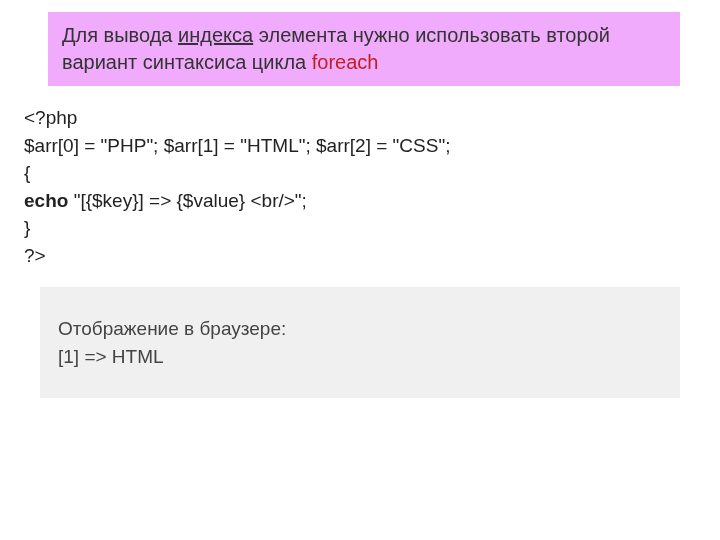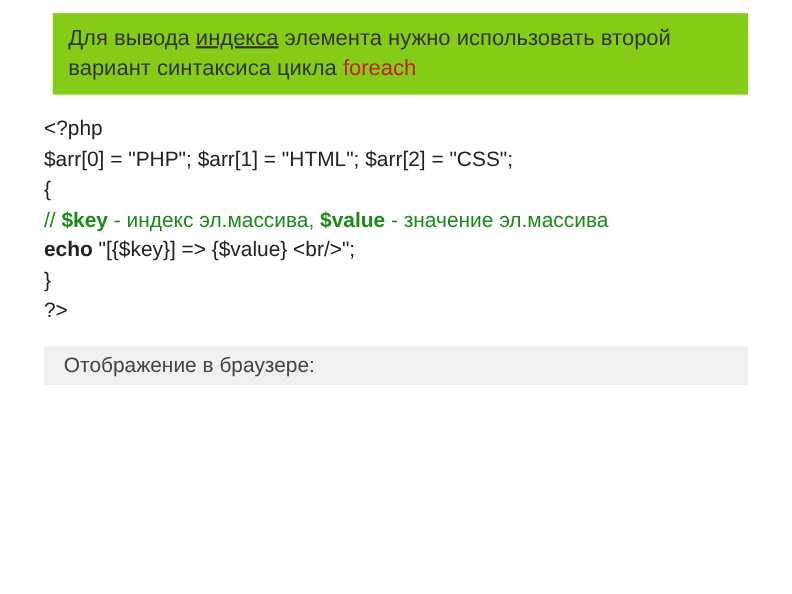--- a/index.html
+++ b/index.html
@@ -5,61 +5,61 @@
     * { margin: 0; padding: 0; box-sizing: border-box; }
     body {
       width: 720px;
       height: 540px;
       font-family: Arial, sans-serif;
       background: #ffffff;
       padding: 12px 0 0 0;
     }
     .header-box {
       margin: 0 40px 18px 48px;
-      background: #84cc16;
+      background: #f0abfc;
       padding: 10px 14px;
       font-size: 20px;
       line-height: 1.35;
       color: #333;
     }
     .underline {
       text-decoration: underline;
     }
     .red { color: #c02020; }
     .green { color: #1a8a1a; }
     .bold { font-weight: bold; }
     .code-block {
-      margin: 0 40px 18px 40px;
+      margin: 0 40px 18px 24px;
       font-size: 19px;
       line-height: 1.45;
       color: #222;
       font-family: Arial, sans-serif;
     }
     .code-line { white-space: pre-wrap; }
     .output-box {
       margin: 14px 40px 12px 40px;
       background: #f0f0f0;
-      padding: 4px 18px;
+      padding: 28px 18px;
       font-size: 19px;
       line-height: 1.45;
       color: #444;
     }
   </style>
 </head>
 <body>
 
 <div class="header-box">
   <span>Для вывода </span><span class="underline">индекса</span><span> элемента нужно использовать второй вариант синтаксиса цикла </span><span class="red">foreach</span>
 </div>
 
 <div class="code-block">
   <div class="code-line">&lt;?php</div>
   <div class="code-line">$arr[0] = "PHP"; $arr[1] = "HTML"; $arr[2] = "CSS";</div>
   <div class="code-line">{</div>
-  <div class="code-line green"><span>// </span><span class="bold">$key</span><span> - индекс эл.массива, </span><span class="bold">$value</span><span> - значение эл.массива</span></div>
   <div class="code-line"><span class="bold">echo</span><span> "[{$key}] =&gt; {$value} &lt;br/&gt;";</span></div>
   <div class="code-line">}</div>
   <div class="code-line">?&gt;</div>
 </div>
 
 <div class="output-box">
   <div>Отображение в браузере:</div>
+  <div>[1] =&gt; HTML</div>
 </div>
 
 </body></html>

